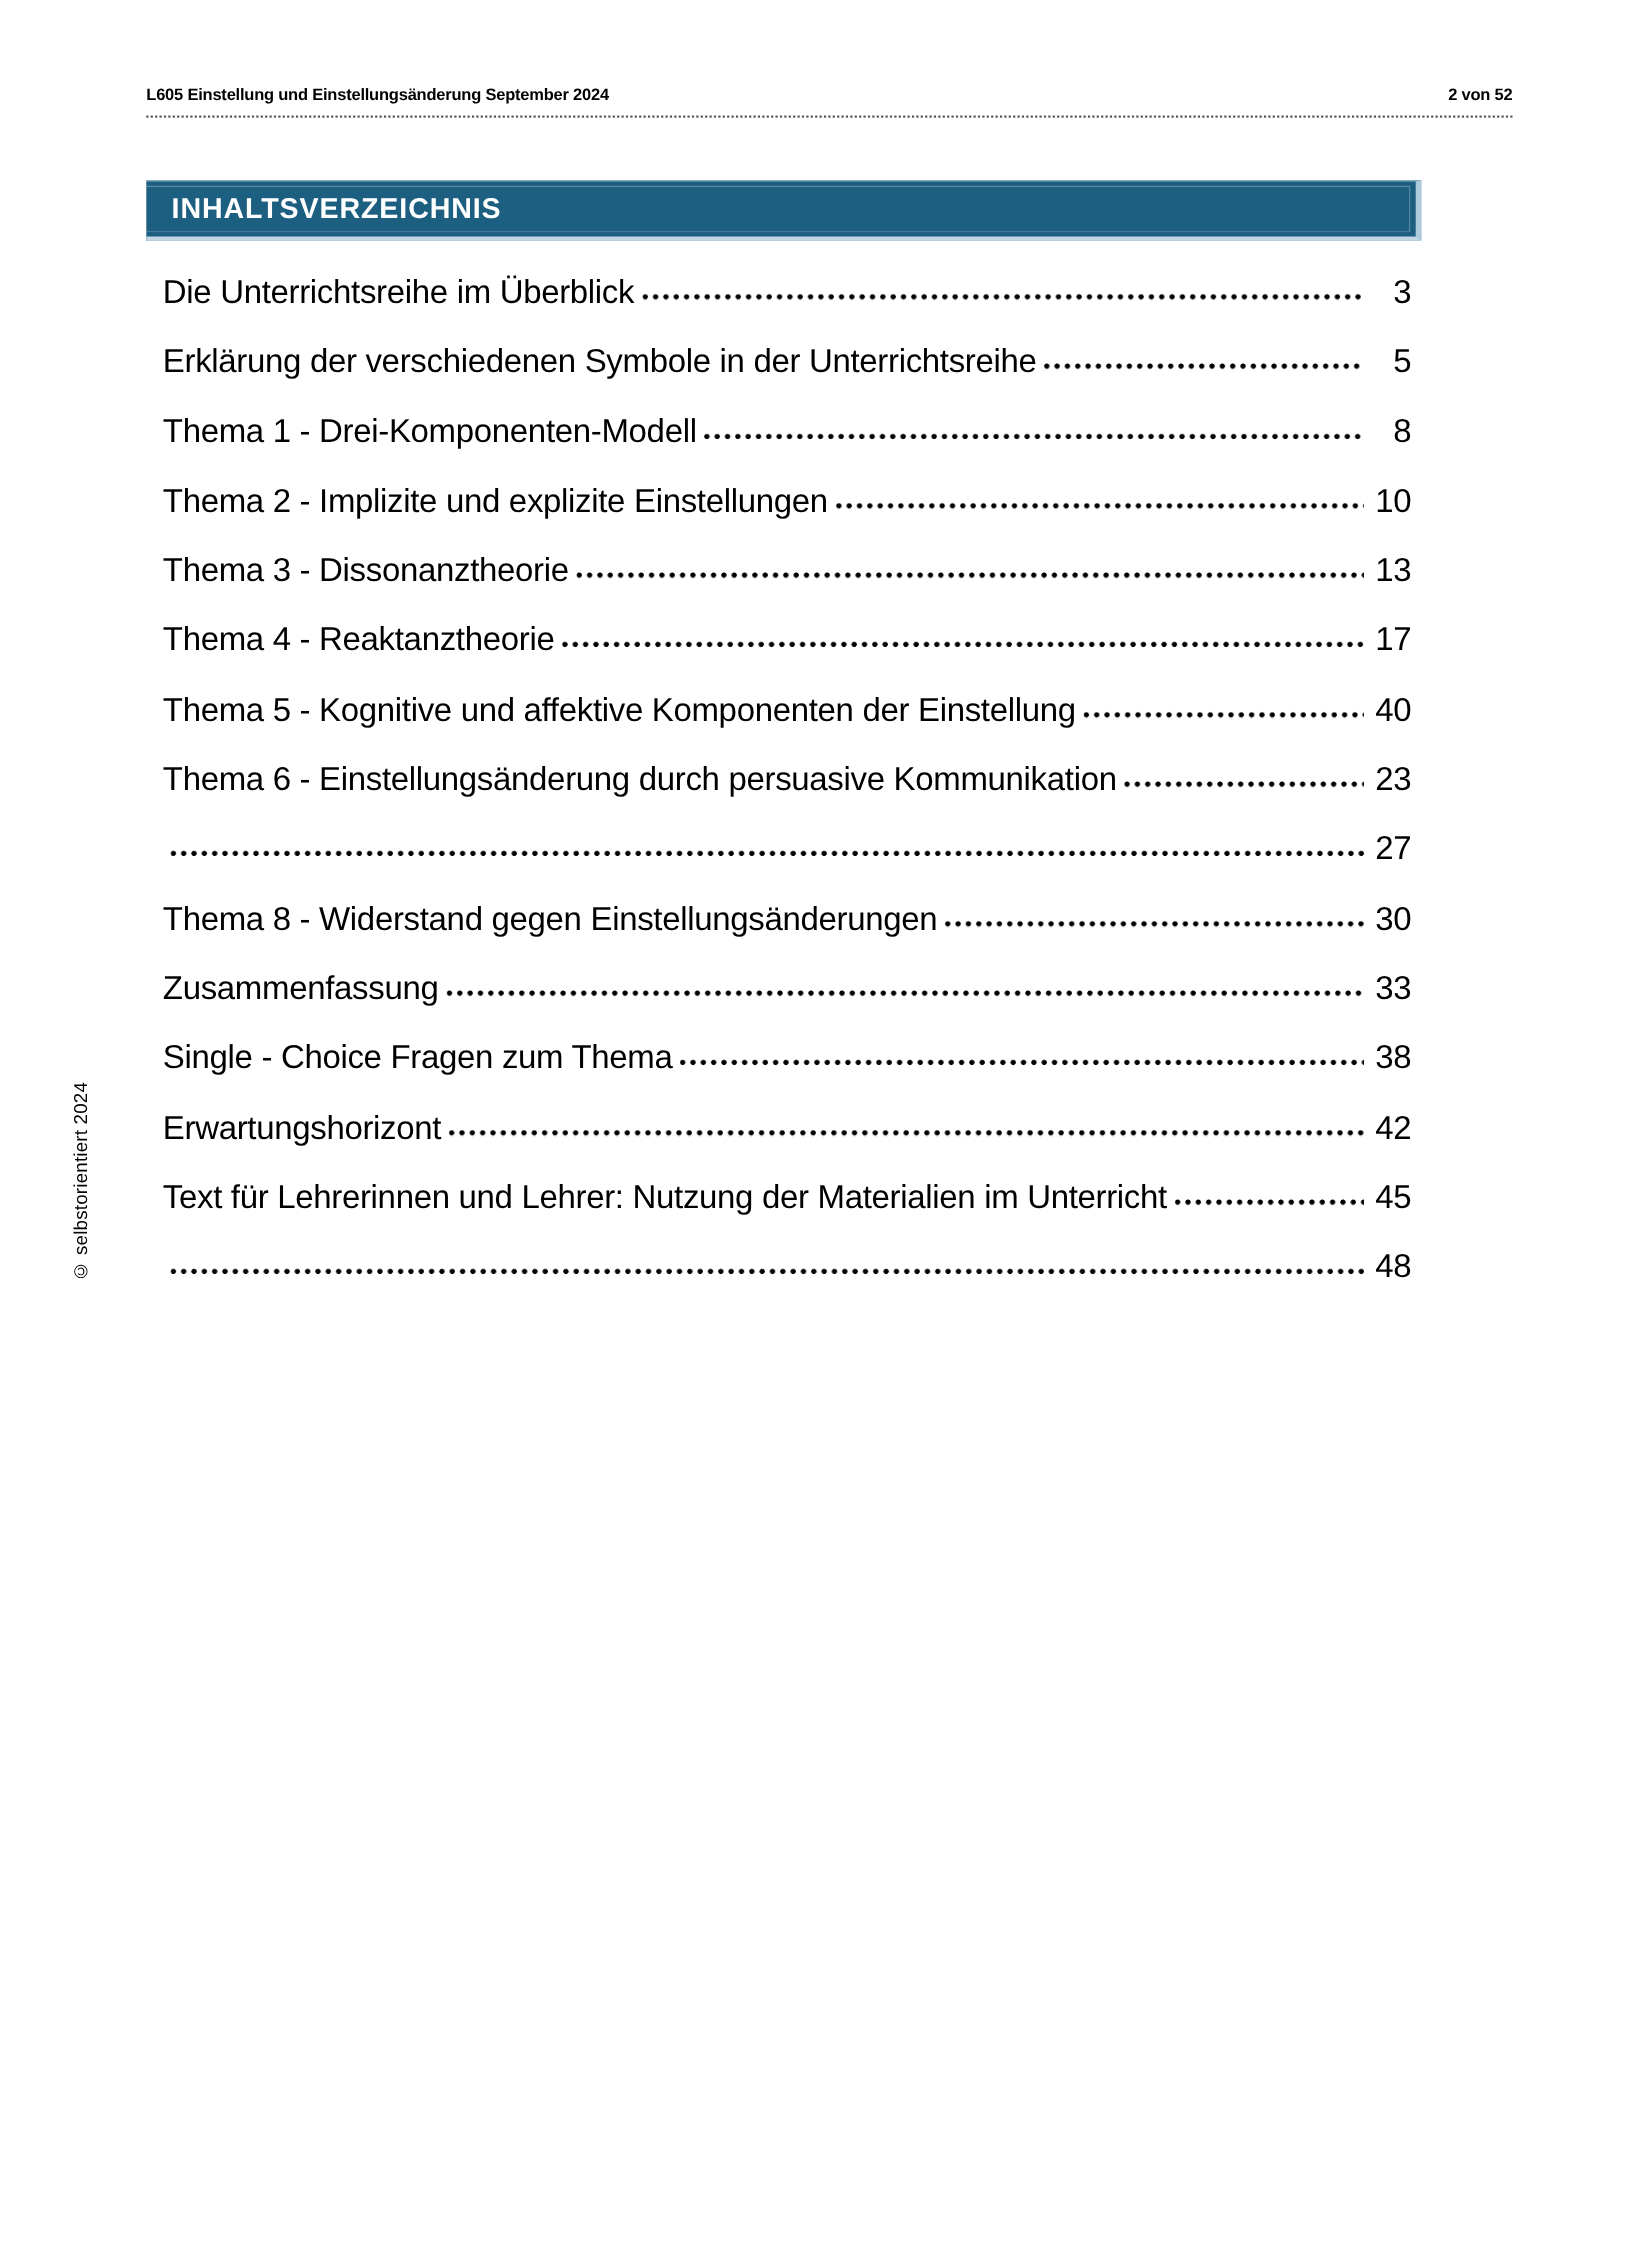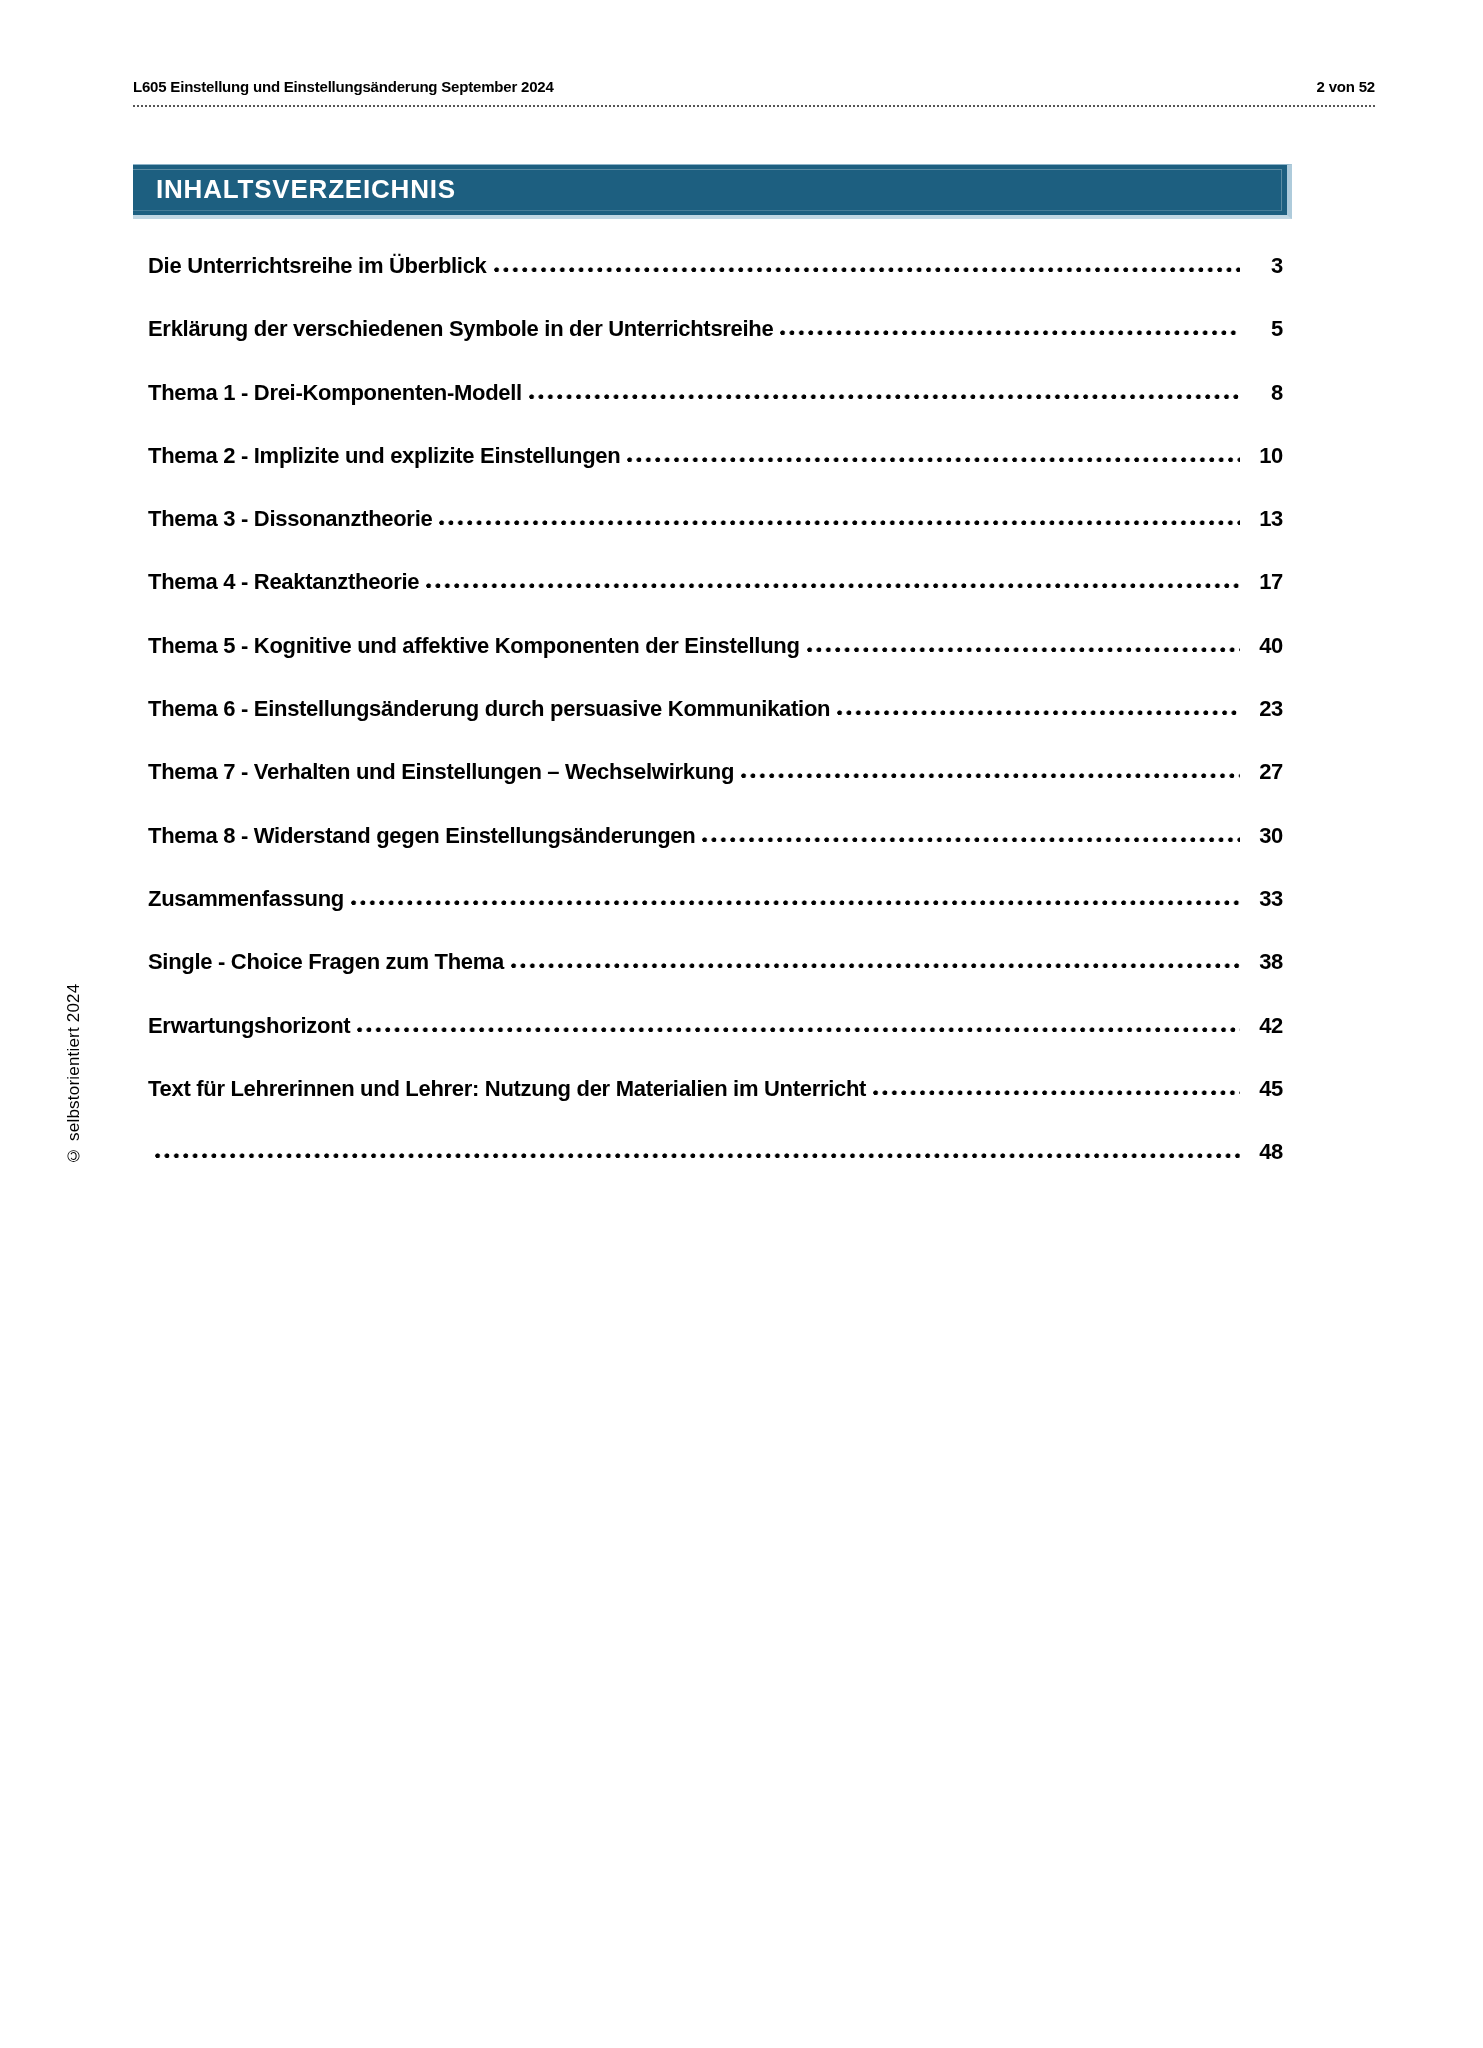--- a/index.html
+++ b/index.html
@@ -70,22 +70,22 @@
   .toc {
     position: absolute;
     left: 148px;
     top: 252px;
     width: 1135px;
   }
   .toc-row {
     display: flex;
     align-items: flex-start;
     height: 63.3px;
-    font-size: 22px;
-    font-weight: bold;
+    font-size: 30px;
+    font-weight: normal;
     letter-spacing: -0.3px;
   }
   .toc-label {
     white-space: nowrap;
     line-height: 27px;
   }
   .toc-leader {
     flex: 1;
     position: relative;
     height: 27px;
@@ -179,21 +179,20 @@
     <span class="toc-page">40</span>
   </div>
 
   <div class="toc-row">
     <span class="toc-label">Thema 6 - Einstellungsänderung durch persuasive Kommunikation</span>
     <span class="toc-leader"></span>
     <span class="toc-page">23</span>
   </div>
 
   <div class="toc-row">
-    <span class="toc-label">Thema 7 - Verhalten und Einstellungen – Wechselwirkung</span>
     <span class="toc-leader"></span>
     <span class="toc-page">27</span>
   </div>
 
   <div class="toc-row">
     <span class="toc-label">Thema 8 - Widerstand gegen Einstellungsänderungen</span>
     <span class="toc-leader"></span>
     <span class="toc-page">30</span>
   </div>
 

